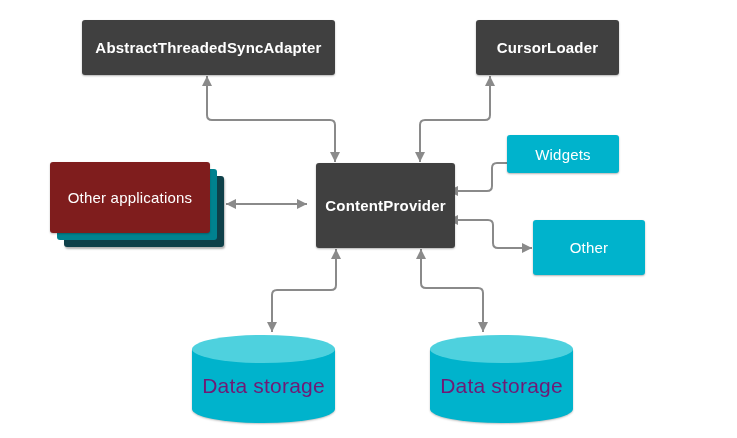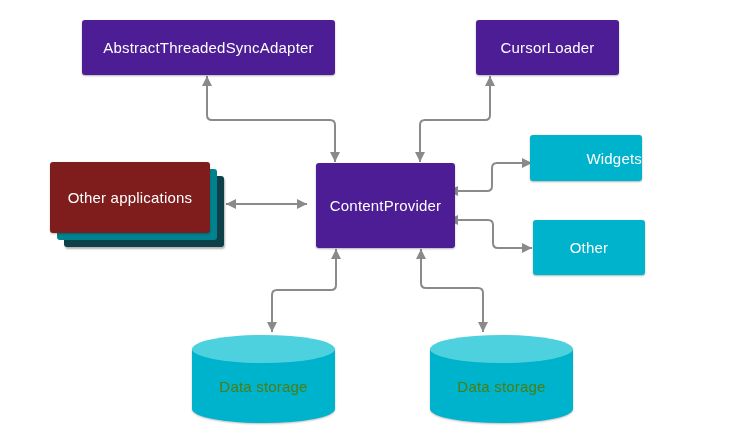--- a/index.html
+++ b/index.html
@@ -20,27 +20,27 @@
     align-items: center;
     justify-content: center;
     color: #ffffff;
     font-size: 15px;
     font-weight: 500;
     letter-spacing: 0.2px;
     border-radius: 3px;
     text-align: center;
     box-shadow: 0 1px 2px rgba(0,0,0,0.30);
   }
-  .green { background: #4c1d95; }
+  .green { background: #404040; font-weight: bold; }
   .cyan  { background: #00B3CC; }
 
   .node-sync-adapter   { left: 82px;  top: 20px;  width: 253px; height: 55px; }
   .node-cursor-loader  { left: 432px; top: 20px;  width: 143px; height: 55px; margin-left: 44px; }
   .node-content-provider { left: 316px; top: 163px; width: 139px; height: 85px; }
-  .node-widgets        { left: 530px; top: 135px; width: 112px; height: 46px; justify-content: flex-end; }
+  .node-widgets        { left: 507px; top: 135px; width: 112px; height: 38px; }
   .node-search         { left: 533px; top: 220px; width: 112px; height: 55px; }
 
   
   .stack { position: absolute; left: 50px; top: 162px; width: 174px; height: 85px; }
   .stack .card {
     position: absolute;
     width: 160px; height: 71px;
     border-radius: 3px;
   }
   .card-back  { left: 14px; top: 14px; background: #0E4049; box-shadow: 1px 2px 2px rgba(0,0,0,0.30); }
@@ -63,21 +63,21 @@
     box-shadow: 0 1px 2px rgba(0,0,0,0.25);
   }
   .cylinder .cyl-top {
     position: absolute; left: 0; right: 0; top: 0; height: 28px;
     background: #4ED1DE;
     border-radius: 50%;
   }
   .cylinder .cyl-label {
     position: absolute; left: 0; right: 0; top: 14px; bottom: 0;
     display: flex; align-items: center; justify-content: center;
-    color: #4d7c0f; font-size: 15px; font-weight: 500; letter-spacing: 0.2px;
+    color: #701a75; font-size: 21px; font-weight: 500; letter-spacing: 0.2px;
   }
 </style>
 </head>
 <body>
 
 <div class="canvas">
 
   <svg class="wires" width="737" height="438" viewBox="0 0 737 438">
     <defs>
       <marker id="ah" viewBox="0 0 10 10" refX="10" refY="5" markerWidth="10" markerHeight="10" markerUnits="userSpaceOnUse" orient="auto-start-reverse">

